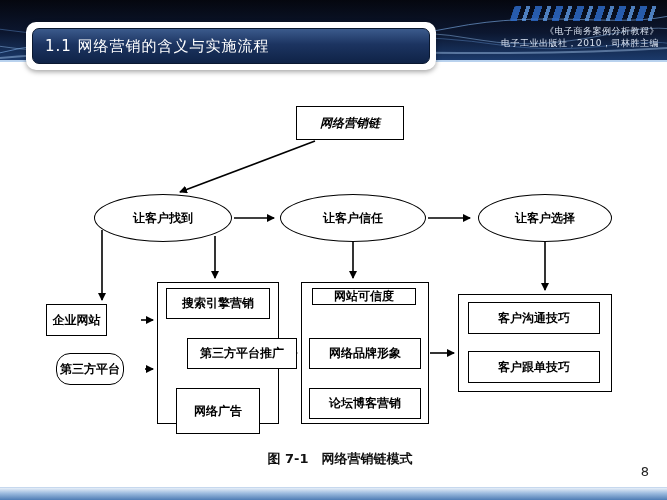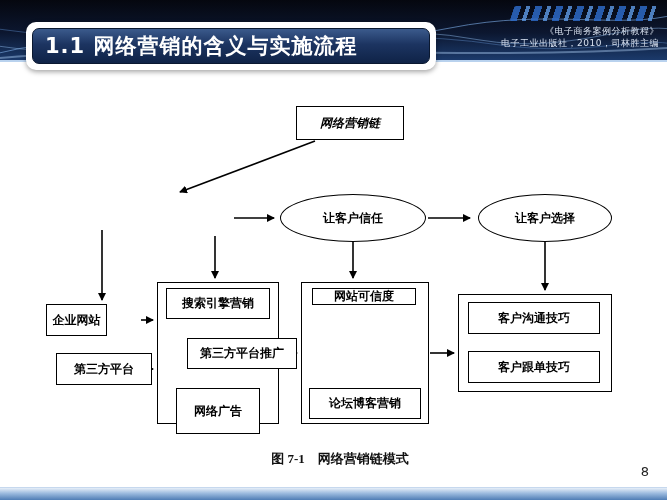--- a/index.html
+++ b/index.html
@@ -18,35 +18,35 @@
   .ref-lines { position:absolute; right:8px; top:25px; text-align:right;
                color:#d9e2f0; font-size:9px; line-height:12px; letter-spacing:.5px;margin-left:20px; }
 
   
   .title-panel { position:absolute; left:26px; top:22px; width:410px; height:48px;
                  background:#ffffff; border-radius:10px; box-shadow:0 2px 5px rgba(0,0,0,.35); }
   .title-box { position:absolute; left:6px; top:6px; right:6px; bottom:6px;
                background:linear-gradient(180deg,#3b5a8c 0%, #1c3461 45%, #0f2347 100%);
                border:1px solid #0a1830; border-radius:7px;
                display:flex; align-items:center; padding-left:12px; }
-  .title-box .t { color:#ffffff; font-size:21px; font-weight:bold; letter-spacing:1px; }
+  .title-box .t { color:#ffffff; font-size:15px; font-weight:normal; letter-spacing:1px; }
 
   
   .flow { position:absolute; left:0; top:62px; width:667px; height:425px; }
   .connectors { position:absolute; left:0; top:0; z-index:1; }
   .node, .ellipse, .frame { position:absolute; background:#ffffff; border:1.6px solid #000;
           display:flex; align-items:center; justify-content:center;
           font-size:12px; font-weight:bold; color:#000; text-align:center; }
   .frame { z-index:2; background:#ffffff; }
   .node  { z-index:3; }
   .ellipse { z-index:3; border-radius:50%; }
 
   
   .caption { position:absolute; left:170px; top:388px; width:340px; text-align:center;
-             font-size:13px; font-weight:bold; color:#111; z-index:4;font-family:Liberation Serif, serif; }
+             font-size:13px; font-weight:bold; color:#111; z-index:4; }
   .page-number { position:absolute; right:18px; top:464px; font-size:13px; color:#222; }
   .footer-bar { position:absolute; left:0; bottom:0; width:667px; height:13px;
                 background:linear-gradient(180deg,#e6eef8 0%, #9bbade 45%, #4f7db5 100%);
                 border-top:1px solid #c6d8ee; }
 </style>
 </head>
 <body>
 
 <div class="slide">
 
@@ -91,35 +91,37 @@
 
       <line x1="141" y1="258" x2="153" y2="258" stroke="#000" stroke-width="1.6" marker-end="url(#arr)"></line>
       <line x1="145" y1="307" x2="153" y2="307" stroke="#000" stroke-width="1.6" marker-end="url(#arr)"></line>
 
       <line x1="280" y1="291" x2="297" y2="291" stroke="#000" stroke-width="1.6" marker-end="url(#arr)"></line>
       <line x1="430" y1="291" x2="454" y2="291" stroke="#000" stroke-width="1.6" marker-end="url(#arr)"></line>
     </svg>
 
     <div class="node" style="left:296px; top:44px; width:108px; height:34px;font-style:italic;">网络营销链</div>
 
+    <div class="ellipse" style="left:94px;  top:132px; width:138px; height:48px;">让客户找到</div>
     <div class="ellipse" style="left:280px; top:132px; width:146px; height:48px;">让客户信任</div>
     <div class="ellipse" style="left:478px; top:132px; width:134px; height:48px;">让客户选择</div>
 
     <div class="node" style="left:46px; top:242px; width:61px; height:32px;">企业网站</div>
-    <div class="node" style="left:56px; top:291px; width:96px; height:32px;">第三方平台</div>
+    <div class="node" style="left:56px; top:291px; width:68px; height:32px;border-radius:14px;">第三方平台</div>
 
     <div class="frame" style="left:157px; top:220px; width:122px; height:142px;"></div>
     <div class="frame" style="left:301px; top:220px; width:128px; height:142px;"></div>
     <div class="frame" style="left:458px; top:232px; width:154px; height:98px;"></div>
 
     <div class="node" style="left:166px; top:226px; width:104px; height:31px;">搜索引擎营销</div>
     <div class="node" style="left:163px; top:276px; width:110px; height:31px;margin-left:24px;">第三方平台推广</div>
     <div class="node" style="left:176px; top:326px; width:84px; height:46px;">网络广告</div>
 
     <div class="node" style="left:312px; top:226px; width:104px; height:17px;">网站可信度</div>
+    <div class="node" style="left:309px; top:276px; width:112px; height:31px;">网络品牌形象</div>
     <div class="node" style="left:309px; top:326px; width:112px; height:31px;">论坛博客营销</div>
 
     <div class="node" style="left:468px; top:240px; width:132px; height:32px;">客户沟通技巧</div>
     <div class="node" style="left:468px; top:289px; width:132px; height:32px;">客户跟单技巧</div>
 
     <div class="caption">图 7-1　网络营销链模式</div>
   </div>
 
   <div class="page-number">8</div>
   <div class="footer-bar"></div>

